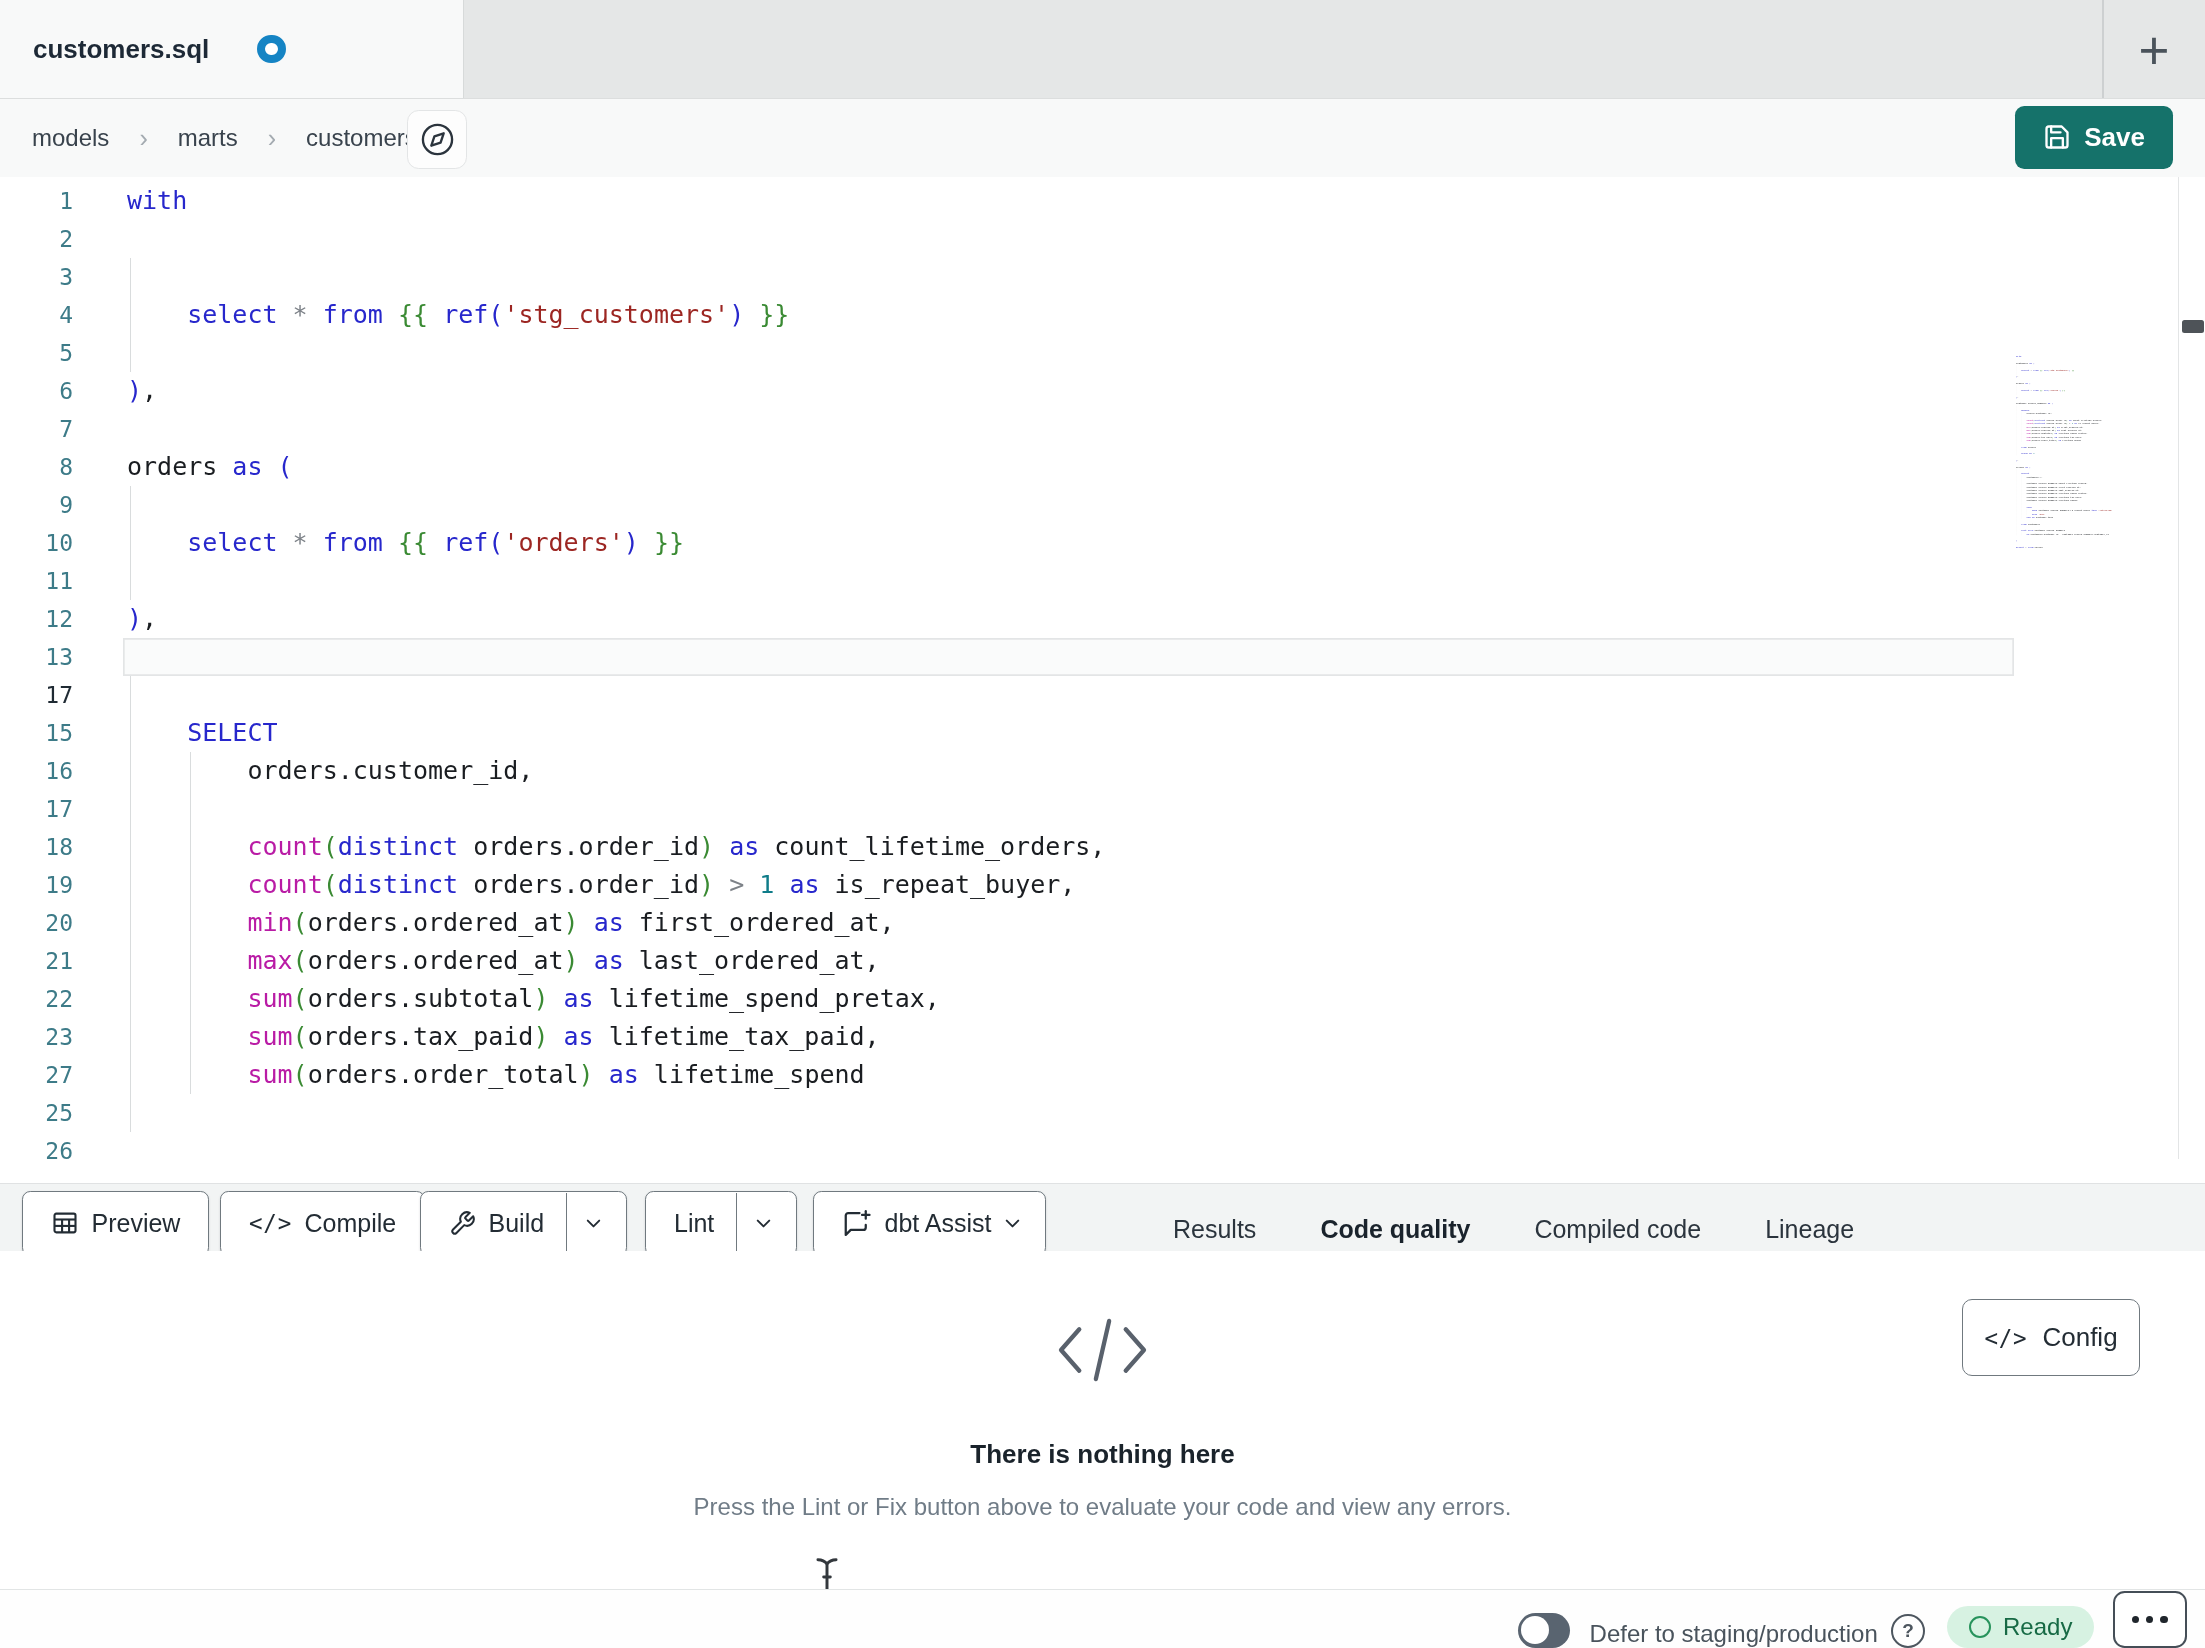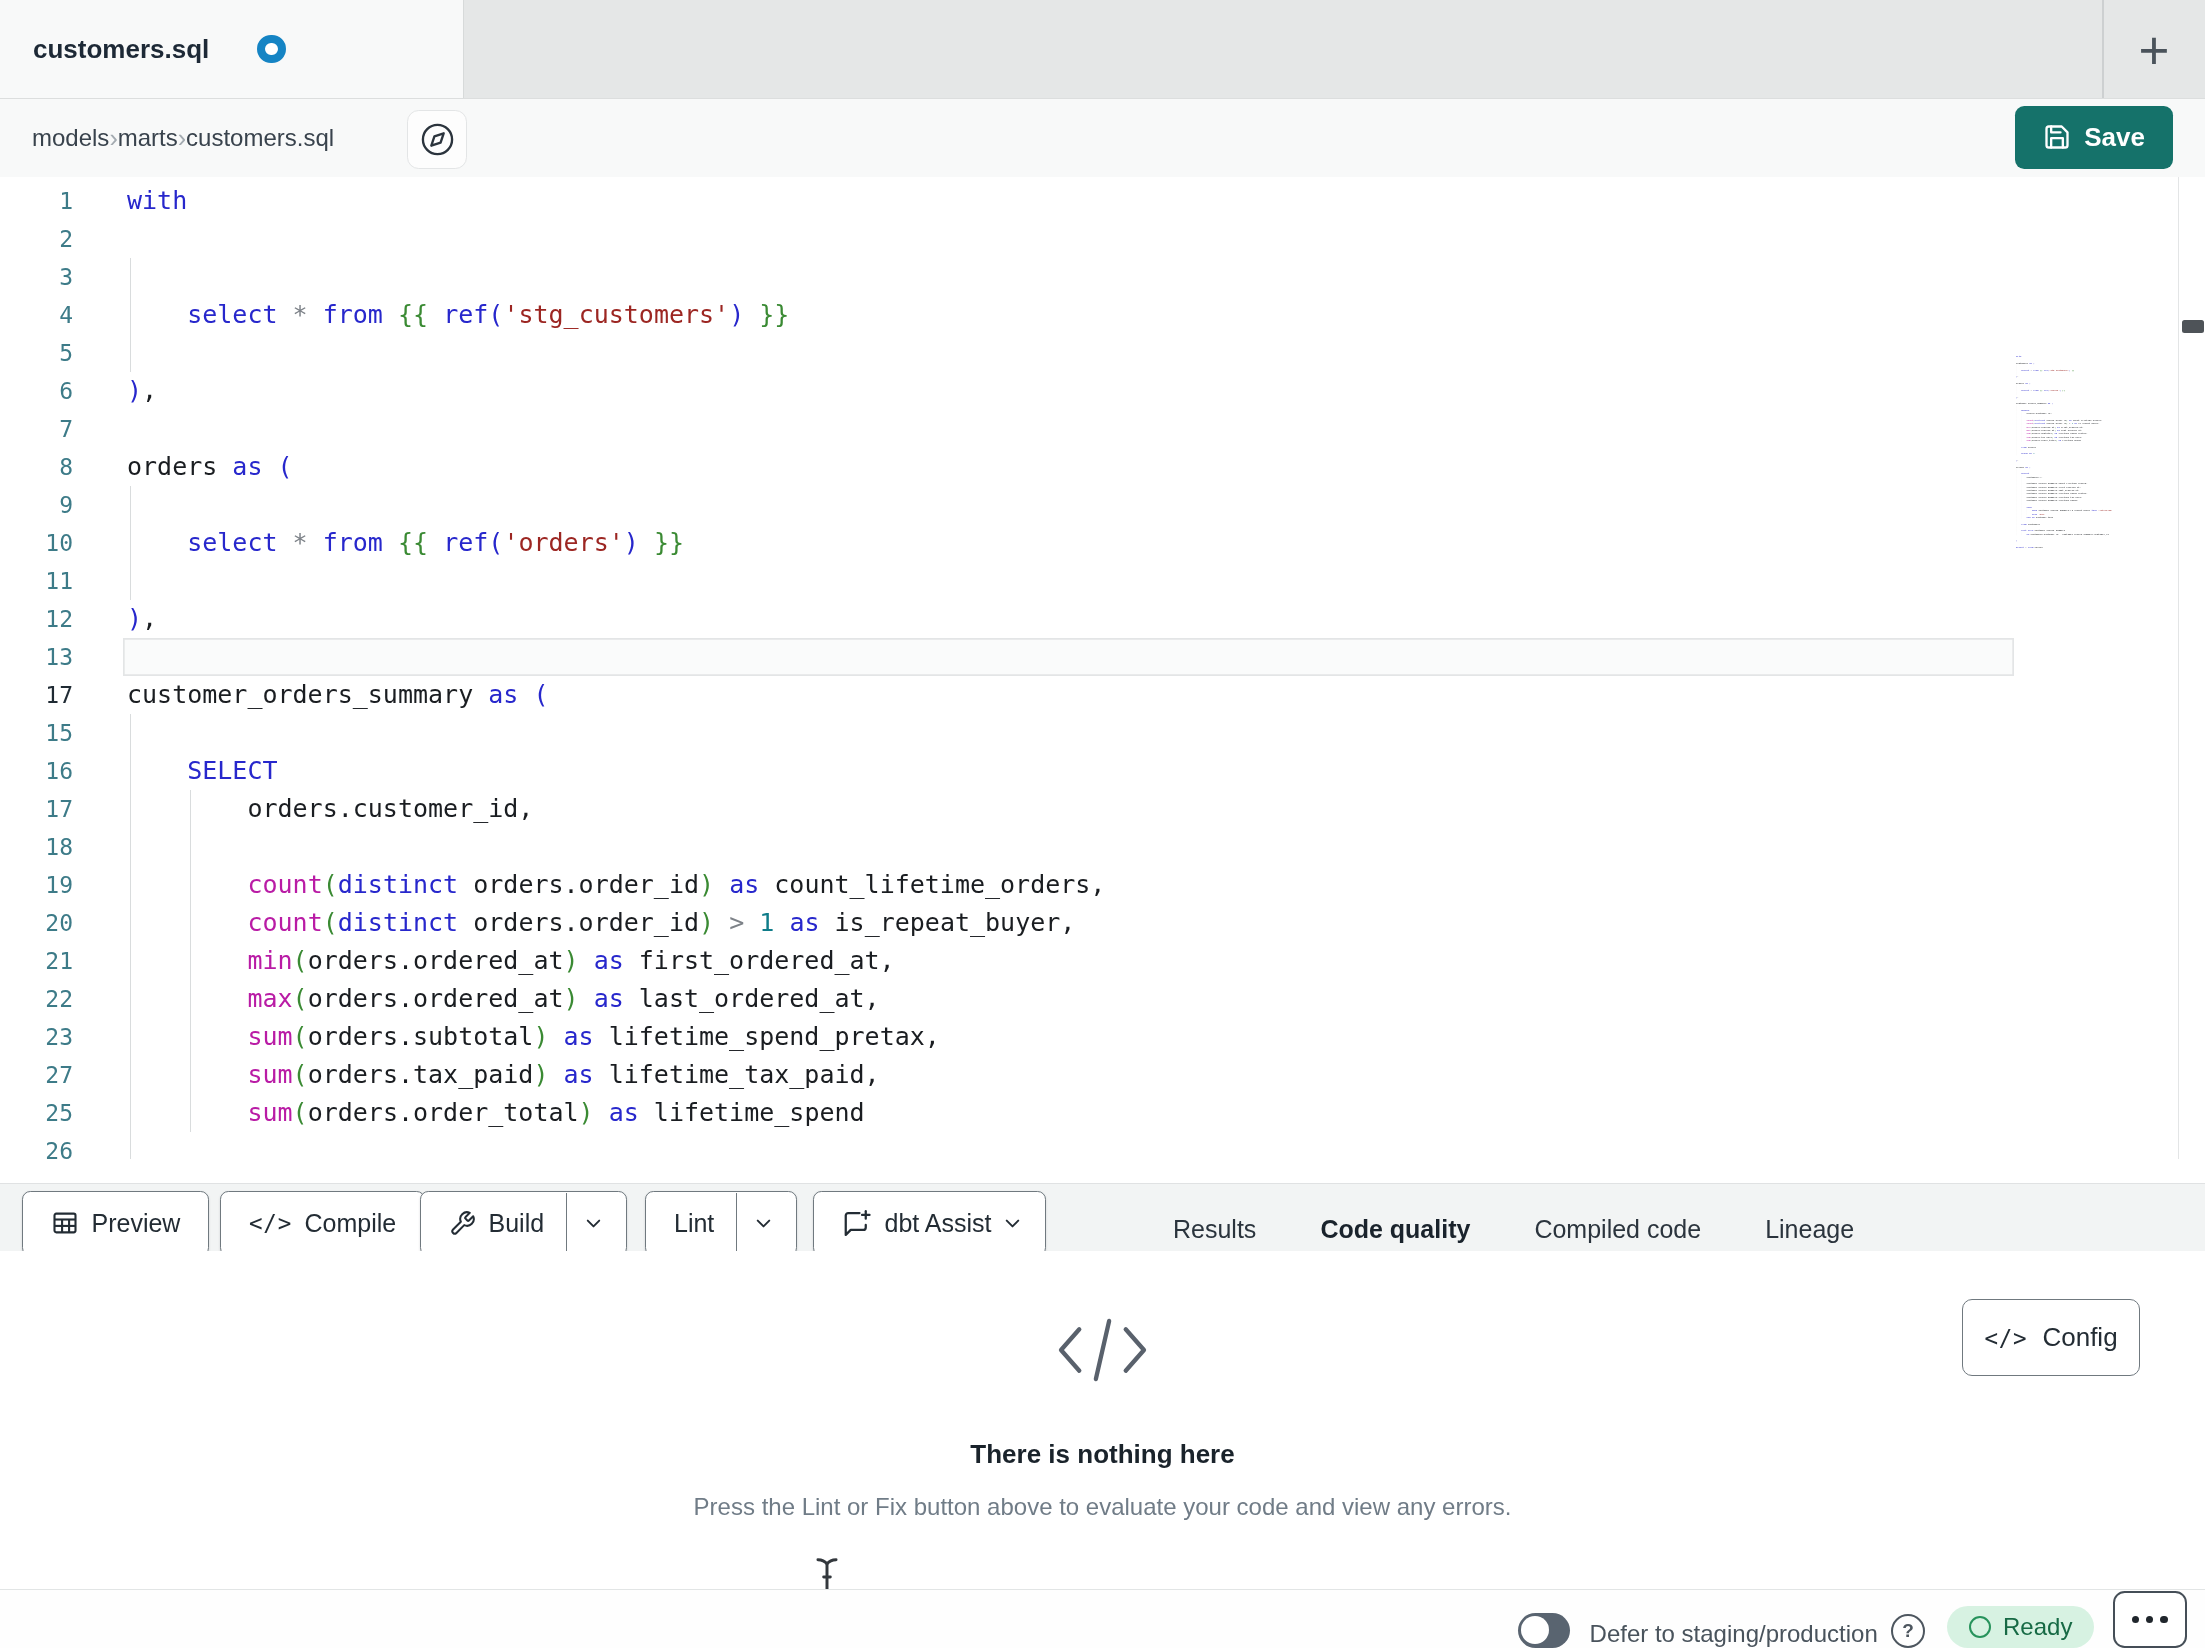--- a/index.html
+++ b/index.html
@@ -11,21 +11,21 @@
   .file-tab{position:absolute;left:0;top:0;width:464px;height:98px;background:#f8f9f9;
             display:flex;align-items:center;padding:0 33px;box-sizing:border-box;border-right:0.8px solid #d7dada;}
   .file-tab .title{font-size:26px;font-weight:bold;color:#1d2936;}
   .tab-dot{width:12.5px;height:12.5px;border:8.3px solid #1584c4;border-radius:50%;background:#fff;margin-left:48px;}
   .tabbar-divider{position:absolute;left:2102px;top:0;width:1.7px;height:98px;background:#cdd0d1;}
   .new-tab{position:absolute;left:2119px;top:15px;width:70px;height:70px;display:flex;align-items:center;justify-content:center;
            color:#4a535b;font-size:53px;font-weight:200;line-height:1;cursor:pointer;}
 
   
   .subheader{position:absolute;left:0;top:99px;width:2205px;height:78px;background:#f8f9f9;}
-  .breadcrumb{position:absolute;left:32px;top:0;height:78px;display:flex;align-items:center;gap:0;font-size:24px;color:#39434d;}
+  .breadcrumb{position:absolute;left:32px;top:0;height:78px;display:flex;align-items:center;gap:30px;font-size:24px;color:#39434d;}
   .breadcrumb .sep{color:#a4abb1;font-size:25px;}
   .crumb{cursor:pointer;}
   .lineage-btn{position:absolute;left:407px;top:11px;width:58px;height:57px;border:1.7px solid #e3e5e6;border-radius:11.7px;
                background:#fdfdfd;display:flex;align-items:center;justify-content:center;color:#2b343d;cursor:pointer;}
   .save-btn{position:absolute;left:2015px;top:6.7px;width:158px;height:63px;background:#15726a;border-radius:9.2px;border:none;
             color:#fff;display:flex;align-items:center;justify-content:center;gap:13.3px;font-size:26px;font-weight:600;
             font-family:"Liberation Sans",sans-serif;cursor:pointer;}
 
   
   .editor{position:absolute;left:0;top:177px;width:2205px;height:982px;background:#fff;overflow:hidden;}
@@ -166,21 +166,20 @@
         <div class="code-line"><span class="indent-guide" style="left: 2.5px;"></span><span class="tok-p">    </span><span class="tok-k">select</span><span class="tok-p"> </span><span class="tok-o">*</span><span class="tok-p"> </span><span class="tok-k">from</span><span class="tok-p"> </span><span class="tok-j">{{</span><span class="tok-p"> </span><span class="tok-k">ref(</span><span class="tok-s">'stg_customers'</span><span class="tok-k">)</span><span class="tok-p"> </span><span class="tok-j">}}</span></div>
         <div class="code-line"><span class="indent-guide" style="left: 2.5px;"></span></div>
         <div class="code-line"><span class="tok-k">)</span><span class="tok-p">,</span></div>
         <div class="code-line"></div>
         <div class="code-line"><span class="tok-p">orders </span><span class="tok-k">as (</span></div>
         <div class="code-line"><span class="indent-guide" style="left: 2.5px;"></span></div>
         <div class="code-line"><span class="indent-guide" style="left: 2.5px;"></span><span class="tok-p">    </span><span class="tok-k">select</span><span class="tok-p"> </span><span class="tok-o">*</span><span class="tok-p"> </span><span class="tok-k">from</span><span class="tok-p"> </span><span class="tok-j">{{</span><span class="tok-p"> </span><span class="tok-k">ref(</span><span class="tok-s">'orders'</span><span class="tok-k">)</span><span class="tok-p"> </span><span class="tok-j">}}</span></div>
         <div class="code-line"><span class="indent-guide" style="left: 2.5px;"></span></div>
         <div class="code-line"><span class="tok-k">)</span><span class="tok-p">,</span></div>
         <div class="code-line active"></div>
-        <div class="code-line"><span class="tok-p">customer_orders_summary </span><span class="tok-k">as (</span></div>
         <div class="code-line"><span class="indent-guide" style="left: 2.5px;"></span></div>
         <div class="code-line"><span class="indent-guide" style="left: 2.5px;"></span><span class="tok-p">    </span><span class="tok-k">SELECT</span></div>
         <div class="code-line"><span class="indent-guide" style="left: 2.5px;"></span><span class="indent-guide" style="left: 63px;"></span><span class="tok-p">        orders.customer_id,</span></div>
         <div class="code-line"><span class="indent-guide" style="left: 2.5px;"></span><span class="indent-guide" style="left: 63px;"></span></div>
         <div class="code-line"><span class="indent-guide" style="left: 2.5px;"></span><span class="indent-guide" style="left: 63px;"></span><span class="tok-p">        </span><span class="tok-f">count</span><span class="tok-g">(</span><span class="tok-k">distinct</span><span class="tok-p"> orders.order_id</span><span class="tok-g">)</span><span class="tok-p"> </span><span class="tok-k">as</span><span class="tok-p"> count_lifetime_orders,</span></div>
         <div class="code-line"><span class="indent-guide" style="left: 2.5px;"></span><span class="indent-guide" style="left: 63px;"></span><span class="tok-p">        </span><span class="tok-f">count</span><span class="tok-g">(</span><span class="tok-k">distinct</span><span class="tok-p"> orders.order_id</span><span class="tok-g">)</span><span class="tok-p"> </span><span class="tok-o">&gt;</span><span class="tok-p"> </span><span class="tok-n">1</span><span class="tok-p"> </span><span class="tok-k">as</span><span class="tok-p"> is_repeat_buyer,</span></div>
         <div class="code-line"><span class="indent-guide" style="left: 2.5px;"></span><span class="indent-guide" style="left: 63px;"></span><span class="tok-p">        </span><span class="tok-f">min</span><span class="tok-g">(</span><span class="tok-p">orders.ordered_at</span><span class="tok-g">)</span><span class="tok-p"> </span><span class="tok-k">as</span><span class="tok-p"> first_ordered_at,</span></div>
         <div class="code-line"><span class="indent-guide" style="left: 2.5px;"></span><span class="indent-guide" style="left: 63px;"></span><span class="tok-p">        </span><span class="tok-f">max</span><span class="tok-g">(</span><span class="tok-p">orders.ordered_at</span><span class="tok-g">)</span><span class="tok-p"> </span><span class="tok-k">as</span><span class="tok-p"> last_ordered_at,</span></div>
         <div class="code-line"><span class="indent-guide" style="left: 2.5px;"></span><span class="indent-guide" style="left: 63px;"></span><span class="tok-p">        </span><span class="tok-f">sum</span><span class="tok-g">(</span><span class="tok-p">orders.subtotal</span><span class="tok-g">)</span><span class="tok-p"> </span><span class="tok-k">as</span><span class="tok-p"> lifetime_spend_pretax,</span></div>
         <div class="code-line"><span class="indent-guide" style="left: 2.5px;"></span><span class="indent-guide" style="left: 63px;"></span><span class="tok-p">        </span><span class="tok-f">sum</span><span class="tok-g">(</span><span class="tok-p">orders.tax_paid</span><span class="tok-g">)</span><span class="tok-p"> </span><span class="tok-k">as</span><span class="tok-p"> lifetime_tax_paid,</span></div>

